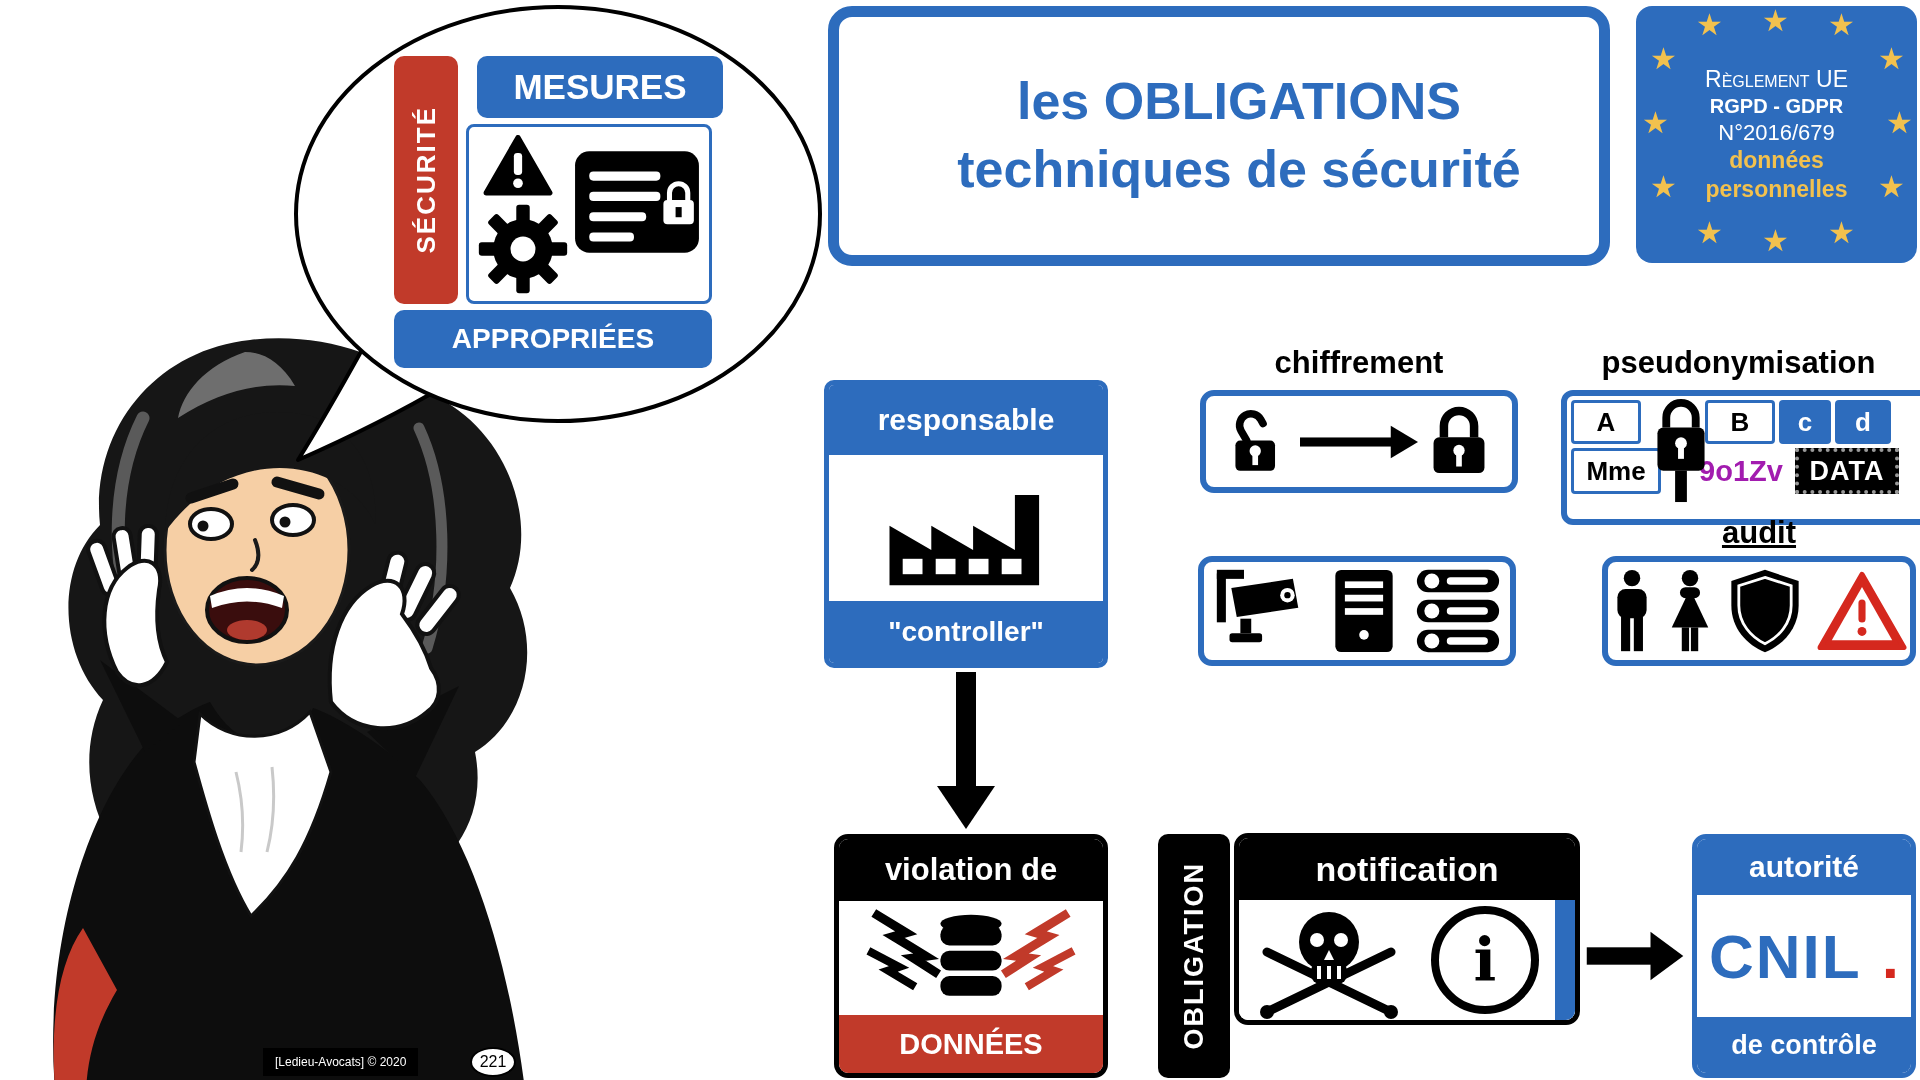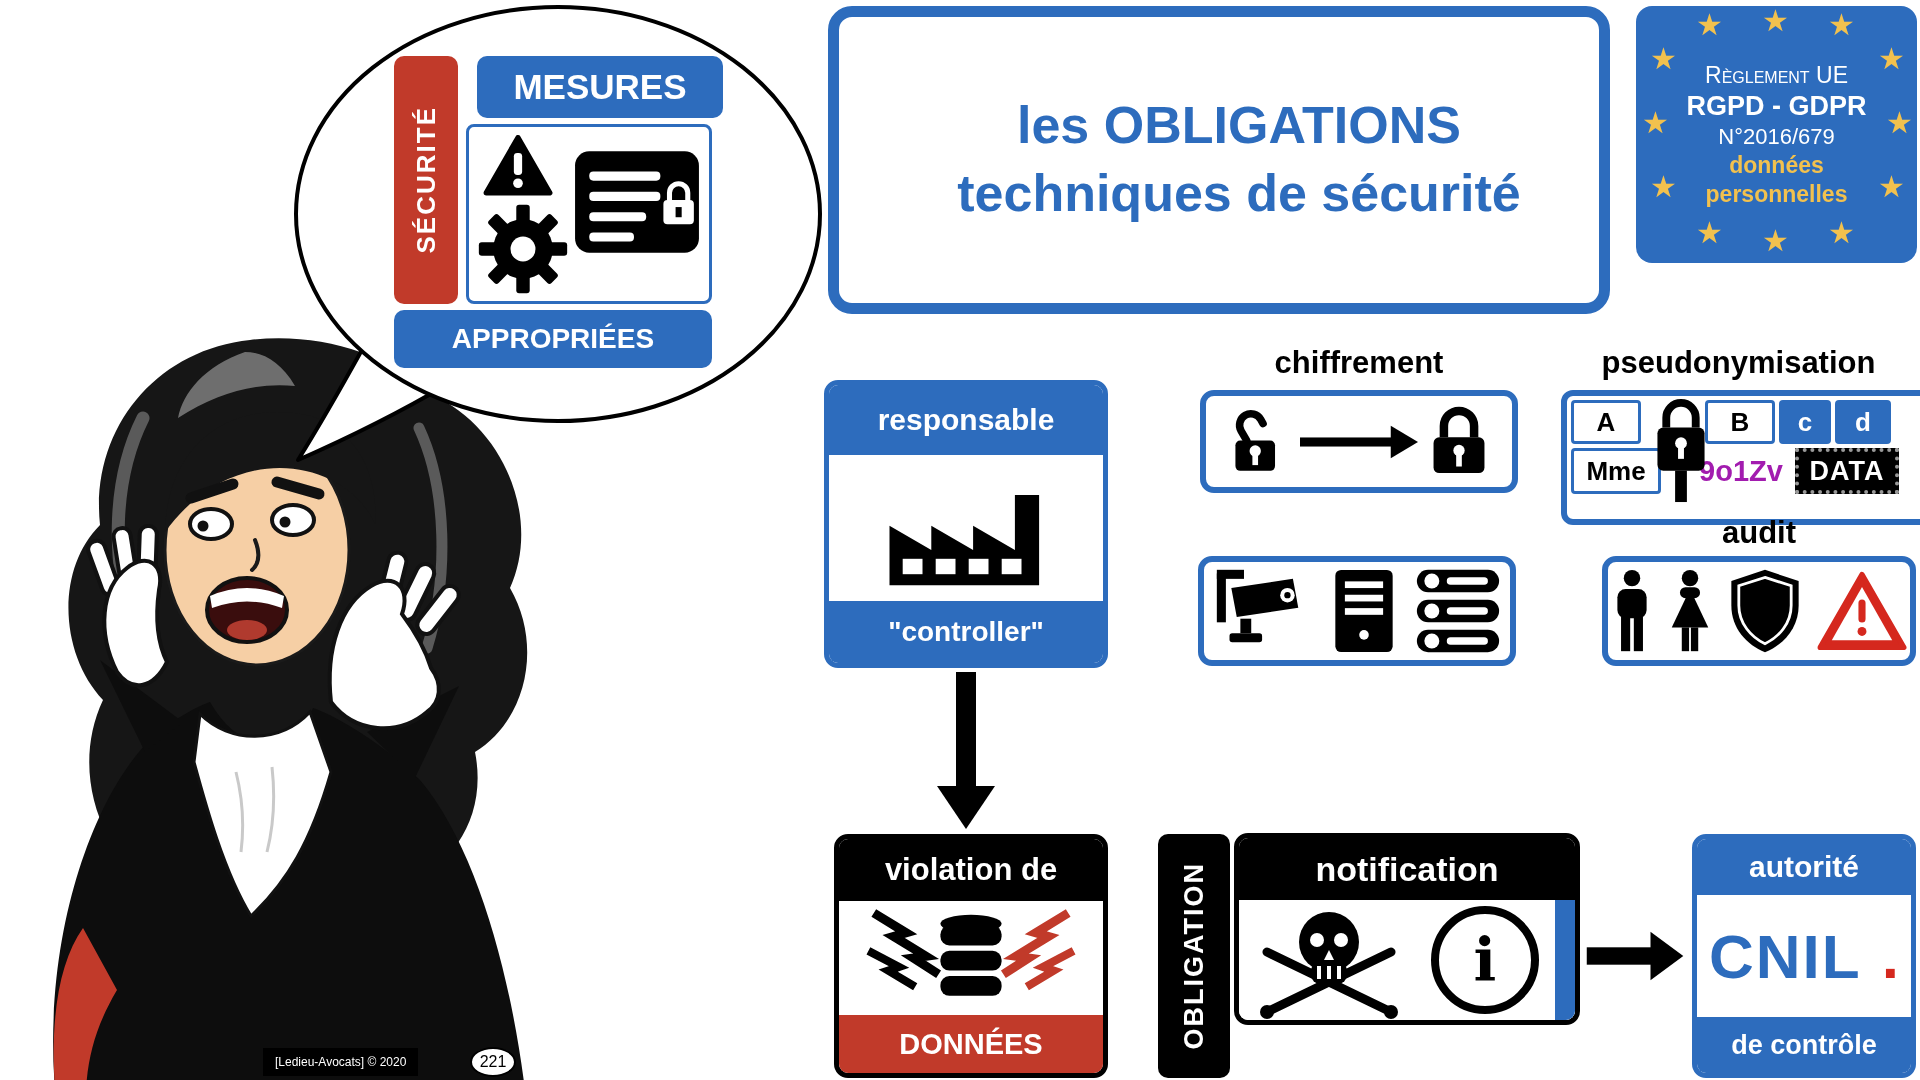--- a/index.html
+++ b/index.html
@@ -13,21 +13,21 @@
   .vtext { writing-mode:vertical-rl; transform:rotate(180deg); white-space:nowrap; letter-spacing:2px; }
 
   
   .title-box { border:11px solid #2d6cbd; border-radius:24px; background:#fff;
                display:flex; flex-direction:column; align-items:center; justify-content:center; gap:8px; }
   .title-line { color:#2d6cbd; font-weight:700; font-size:52px; line-height:1.15; }
 
   
   .eu { background:#2d6cbd; border-radius:16px; display:flex; flex-direction:column; align-items:center; justify-content:center; line-height:1.25; }
   .eu .l1 { color:#fff; font-size:23px; font-variant:small-caps; }
-  .eu .l2 { color:#fff; font-size:27px; font-weight:700; }
+  .eu .l2 { color:#fff; font-size:20px; font-weight:700; }
   .eu .l3 { color:#fff; font-size:22px; }
   .eu .l45 { color:#f2c14e; font-size:23px; font-weight:700; }
   .star { position:absolute; color:#f2c14e; font-size:30px; line-height:1; }
 
   
   .seclabel { font-weight:700; font-size:31px; color:#000; display:flex; align-items:center; justify-content:center; }
   .iconbox { background:#fff; border:6px solid #2d6cbd; border-radius:14px; display:flex; align-items:center; justify-content:center; }
 
   
   .vpanel { border-radius:14px; background:#fff; display:flex; flex-direction:column; overflow:hidden; }
@@ -145,21 +145,21 @@
       <rect x="18" y="84" width="44" height="9" rx="4" fill="#fff"></rect>
       <path d="M97,52 v-7 a9,9 0 0 1 18,0 v7" stroke="#fff" stroke-width="5" fill="none"></path>
       <rect x="91" y="52" width="30" height="24" rx="4" fill="#fff"></rect>
       <rect x="103" y="59" width="6" height="10" fill="#000"></rect>
     </svg>
   </div>
   <div class="abs blue" style="left:394px; top:310px; width:318px; height:58px; font-size:28px;">
     <span>APPROPRIÉES</span>
   </div>
 
-  <div class="abs title-box" style="left:828px; top:6px; width:782px; height:308px;padding-left:40px;">
+  <div class="abs title-box" style="left:828px; top:6px; width:782px; height:260px;padding-left:40px;">
     <div class="title-line">les OBLIGATIONS</div>
     <div class="title-line">techniques de sécurité</div>
   </div>
 
   <div class="abs eu" style="left:1636px; top:6px; width:281px; height:257px;">
     <span class="star" style="left:60px; top:4px;">★</span>
     <span class="star" style="left:126px; top:0px;">★</span>
     <span class="star" style="left:192px; top:4px;">★</span>
     <span class="star" style="left:242px; top:38px;">★</span>
     <span class="star" style="left:250px; top:102px;">★</span>
@@ -170,21 +170,21 @@
     <span class="star" style="left:14px; top:166px;">★</span>
     <span class="star" style="left:6px; top:102px;">★</span>
     <span class="star" style="left:14px; top:38px;">★</span>
     <div class="l1">Règlement UE</div>
     <div class="l2">RGPD - GDPR</div>
     <div class="l3">N°2016/679</div>
     <div class="l45">données</div>
     <div class="l45">personnelles</div>
   </div>
 
-  <div class="abs vpanel p-blue" style="left:824px; top:380px; width:284px; height:288px;">
+  <div class="abs vpanel p-blue" style="left:824px; top:380px; width:284px; height:288px;border-radius:10px;">
     <div class="hd" style="height:70px; font-size:30px;">
         <span>responsable</span>
       </div>
     <div class="bd">
       <svg width="195" height="132" viewBox="0 0 160 120">
         <path d="M10,112 V58 L48,80 V58 L86,80 V58 L124,80 V30 h22 V112 Z" fill="#000"></path>
         <g fill="#fff">
           <rect x="22" y="88" width="18" height="14"></rect>
           <rect x="52" y="88" width="18" height="14"></rect>
           <rect x="82" y="88" width="18" height="14"></rect>
@@ -274,21 +274,21 @@
         <rect x="34" y="42" width="44" height="8" rx="4" fill="#fff"></rect>
       </g>
       <g>
         <rect x="2" y="66" width="88" height="24" rx="12" fill="#000"></rect>
         <circle cx="18" cy="78" r="8" fill="#fff"></circle>
         <rect x="34" y="74" width="44" height="8" rx="4" fill="#fff"></rect>
       </g>
     </svg>
   </div>
 
-  <div class="abs seclabel" style="left:1602px; top:514px; width:314px; height:38px;">
+  <div class="abs seclabel" style="left:1602px; top:514px; width:314px; height:38px;text-decoration:underline;">
     <span>audit</span>
   </div>
   <div class="abs iconbox" style="left:1602px; top:556px; width:314px; height:110px; gap:14px;">
     <svg width="42" height="84" viewBox="0 0 44 92">
       <circle cx="22" cy="10" r="9" fill="#000"></circle>
       <rect x="6" y="22" width="32" height="32" rx="9" fill="#000"></rect>
       <rect x="10" y="52" width="10" height="38" fill="#000"></rect>
       <rect x="24" y="52" width="10" height="38" fill="#000"></rect>
     </svg>
     <svg width="46" height="84" viewBox="0 0 48 92">

